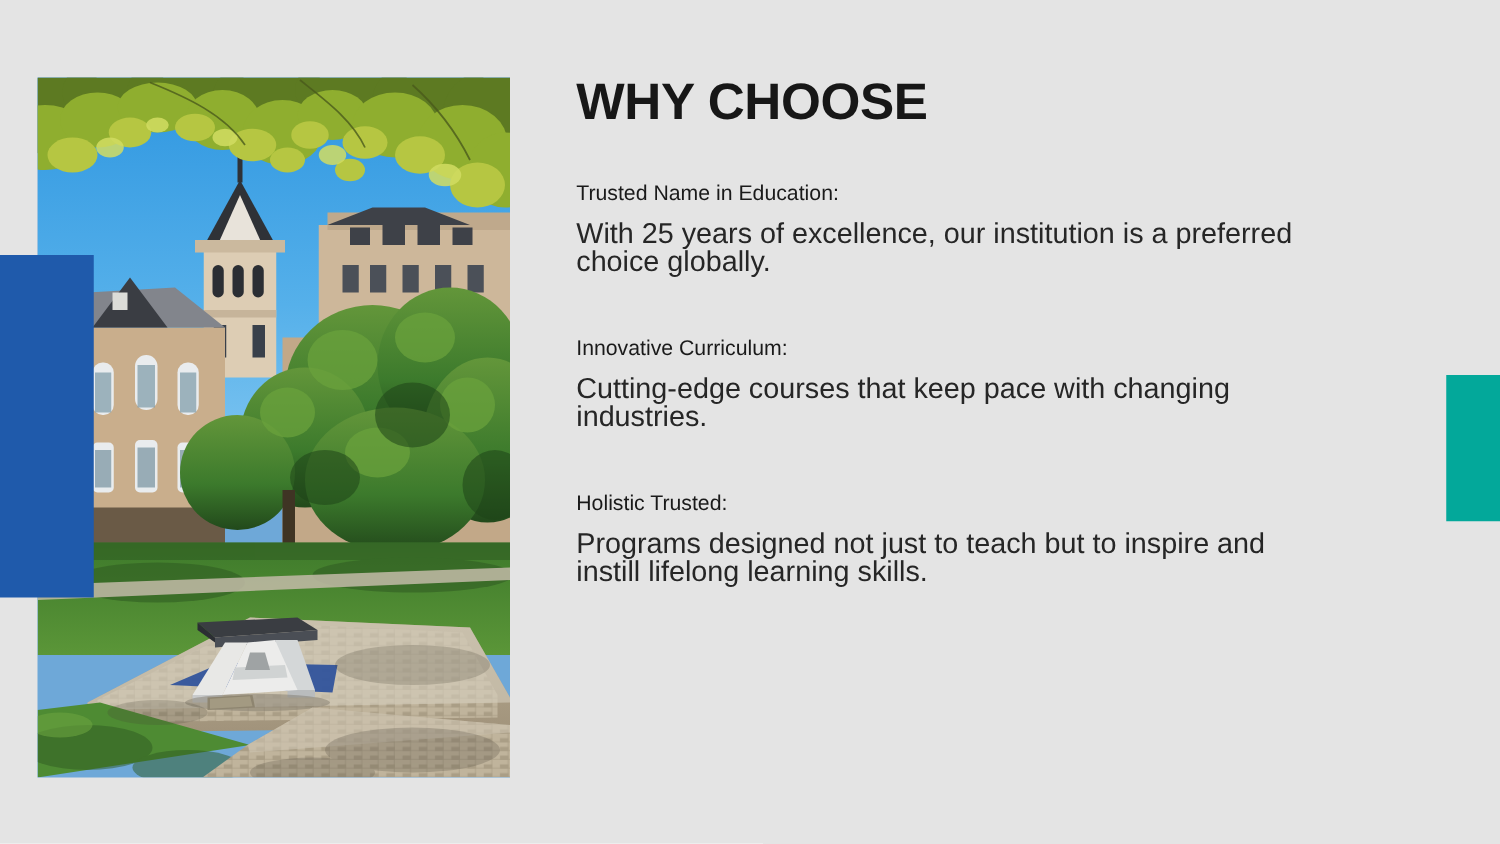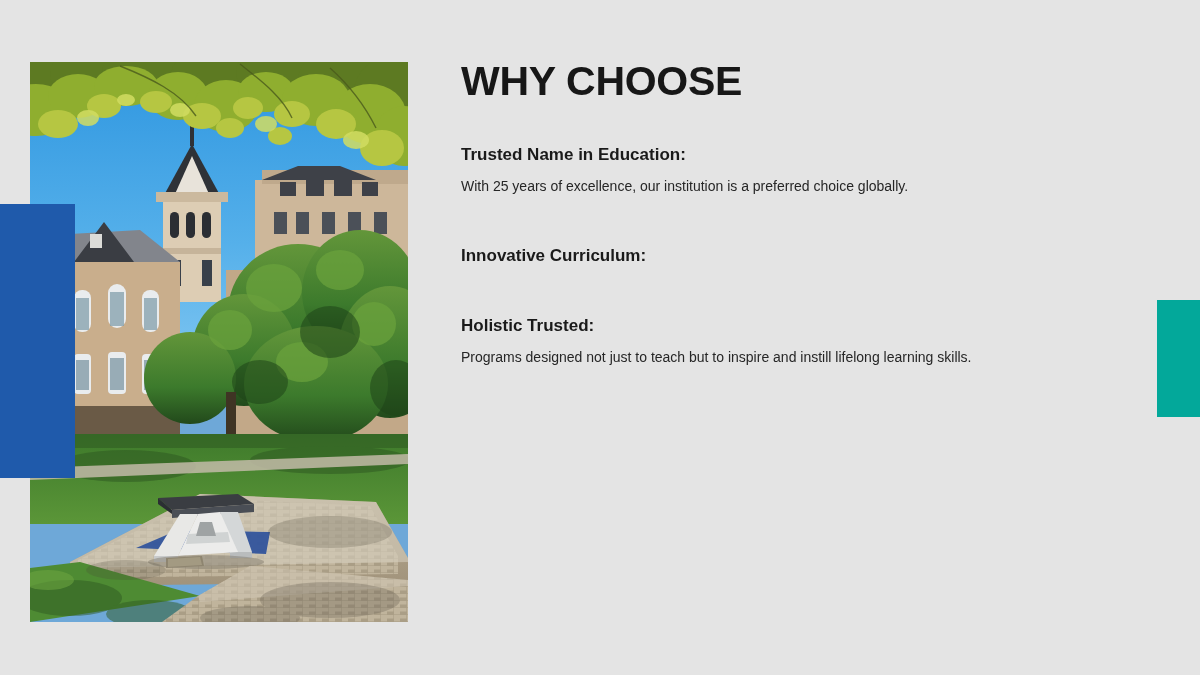--- a/index.html
+++ b/index.html
@@ -86,26 +86,26 @@
   }
   .point-block {
     margin-bottom: 30px;
   }
   .point-block:last-child {
     margin-bottom: 0;
   }
   .point-heading {
     font-size: 17px;
     line-height: 24px;
-    font-weight: 700;
+    font-weight: 400;
     color: #1a1a1a;
     margin: 0 0 8px 0;
   }
   .point-body {
-    font-size: 14px;
+    font-size: 23px;
     line-height: 23px;
     font-weight: 400;
     color: #262626;
     margin: 0;
     max-width: 600px;
   }
   .spacer-sm { height: 16px; }
 </style>
 </head>
 <body>
@@ -368,20 +368,21 @@
 
       <div class="point-block">
         <p class="point-heading">Trusted Name in Education:</p>
         <p class="point-body">With 25 years of excellence, our institution is a preferred choice globally.</p>
       </div>
 
       <div class="spacer-sm"></div>
 
       <div class="point-block">
         <p class="point-heading">Innovative Curriculum:</p>
+        <p class="point-body">Cutting-edge courses that keep pace with changing industries.</p>
       </div>
 
       <div class="spacer-sm"></div>
 
       <div class="point-block">
         <p class="point-heading">Holistic Trusted:</p>
         <p class="point-body">Programs designed not just to teach but to inspire and instill lifelong learning skills.</p>
       </div>
 
     </div>

